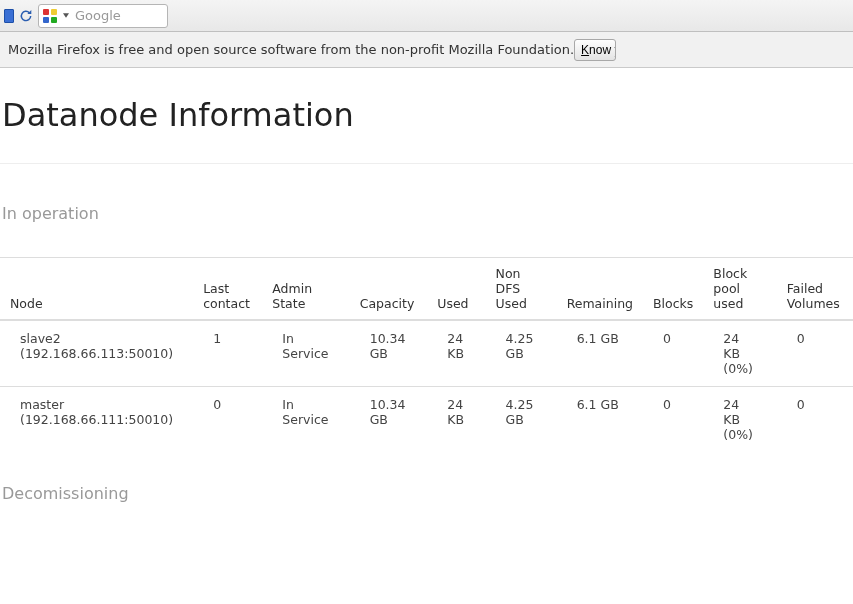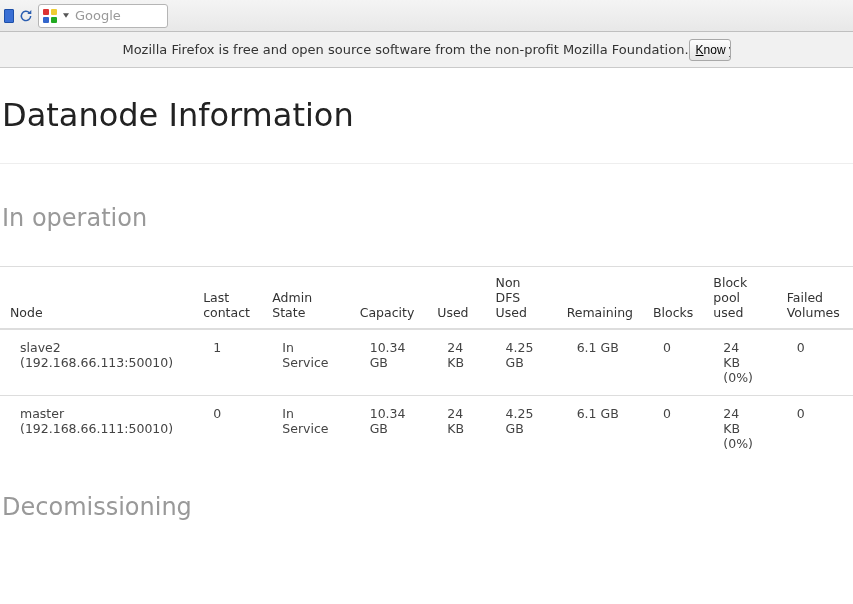--- a/index.html
+++ b/index.html
@@ -58,42 +58,42 @@
   }
   .google-g { width: 14px; height: 14px; position: relative; flex: 0 0 auto; }
   .google-g span { position: absolute; width: 6px; height: 6px; border-radius: 1px; }
   .google-g .r { background:#d33; top:0; left:0; }
   .google-g .y { background:#ec3; top:0; right:0; }
   .google-g .b { background:#36c; bottom:0; left:0; }
   .google-g .g { background:#2a2; bottom:0; right:0; }
   .search-ph { color: #999; font-size: 13px; flex: 1; }
 
   .info-bar {
-    display: flex; align-items: center; justify-content: center;
+    display: flex; align-items: center; justify-content: flex-start;
     background: #f1f1f1; border-bottom: 1px solid #cacaca;
     height: 36px; padding: 0 8px; font-size: 13px; color: #333;
   }
   .know-btn {
     background: linear-gradient(#fefefe,#e4e4e4);
     border: 1px solid #a8a8a8; border-radius: 3px;
     padding: 3px 6px; font-size: 12px; cursor: pointer;
     white-space: nowrap; overflow: hidden; width: 42px; text-align: left;
   }
   .know-btn u { text-decoration: underline; }
 
   
   .page { padding: 0 0 0 0; }
   h1.page-title {
     font-size: 32px; font-weight: 400; color: #222;
     margin: 28px 0 29px 0; padding: 0 2px; border: none;
   }
   hr.sep { border: none; border-top: 1px solid #eee; margin: 0 0 40px 0; }
 
   h2.section-title {
-    font-size: 24px; font-weight: 400; color: #999;
+    font-size: 16px; font-weight: 400; color: #999;
     margin: 0 0 34px 2px;
   }
 
   table.dn {
     width: 100%; border-collapse: collapse; font-size: 12.5px;
     color: #444;
   }
   table.dn th {
     text-align: left; font-weight: 400; color: #333;
     padding: 8px 10px; border-top: 1px solid #ddd; border-bottom: 2px solid #ddd;

